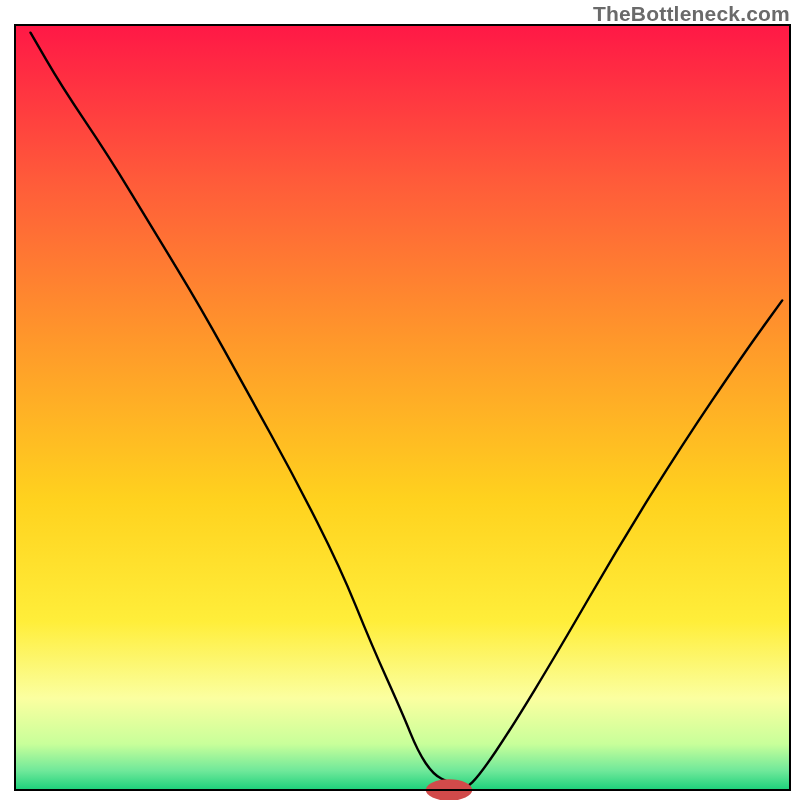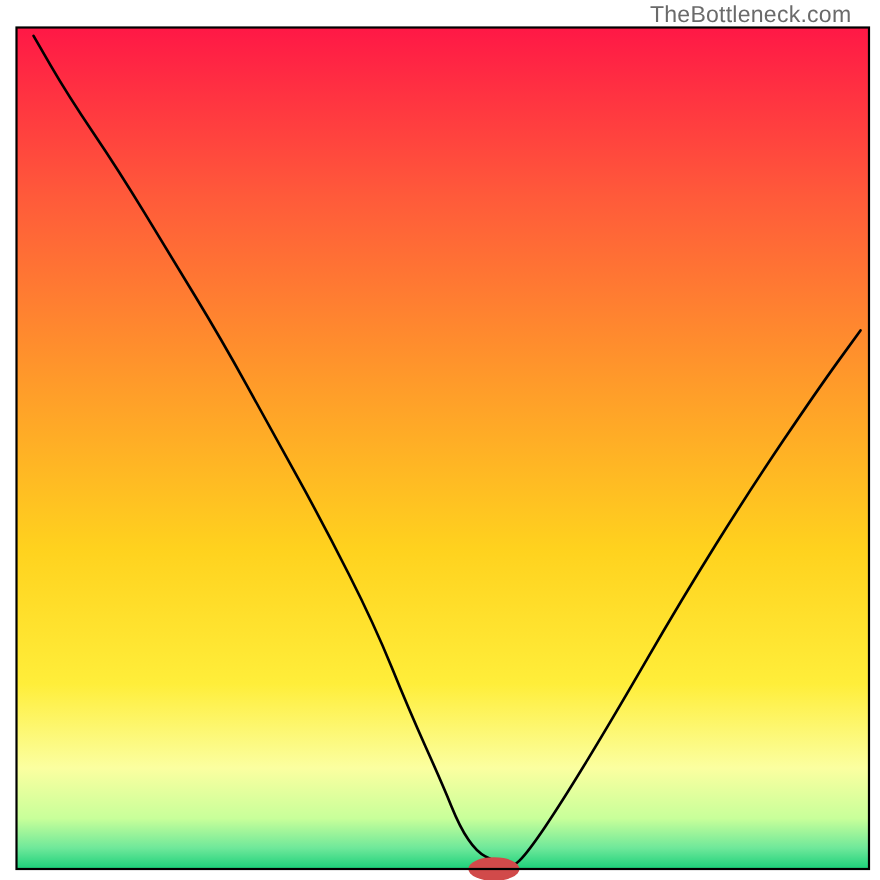--- a/index.html
+++ b/index.html
@@ -12,24 +12,24 @@
     font-family: Arial, Helvetica, sans-serif;
   }
   .container {
     position: relative;
     width: 800px;
     height: 800px;
   }
   .watermark {
     position: absolute;
     top: 2px;
-    right: 26px;
+    right: 10px;
     color: #6a6a6a;
     font-size: 21px;
-    font-weight: 400;
+    font-weight: 700;
     letter-spacing: 0.2px;
     z-index: 10;
     text-align: center;
   }
   svg.chart {
     position: absolute;
     top: 0;
     left: 0;
     width: 800px;
     height: 800px;

